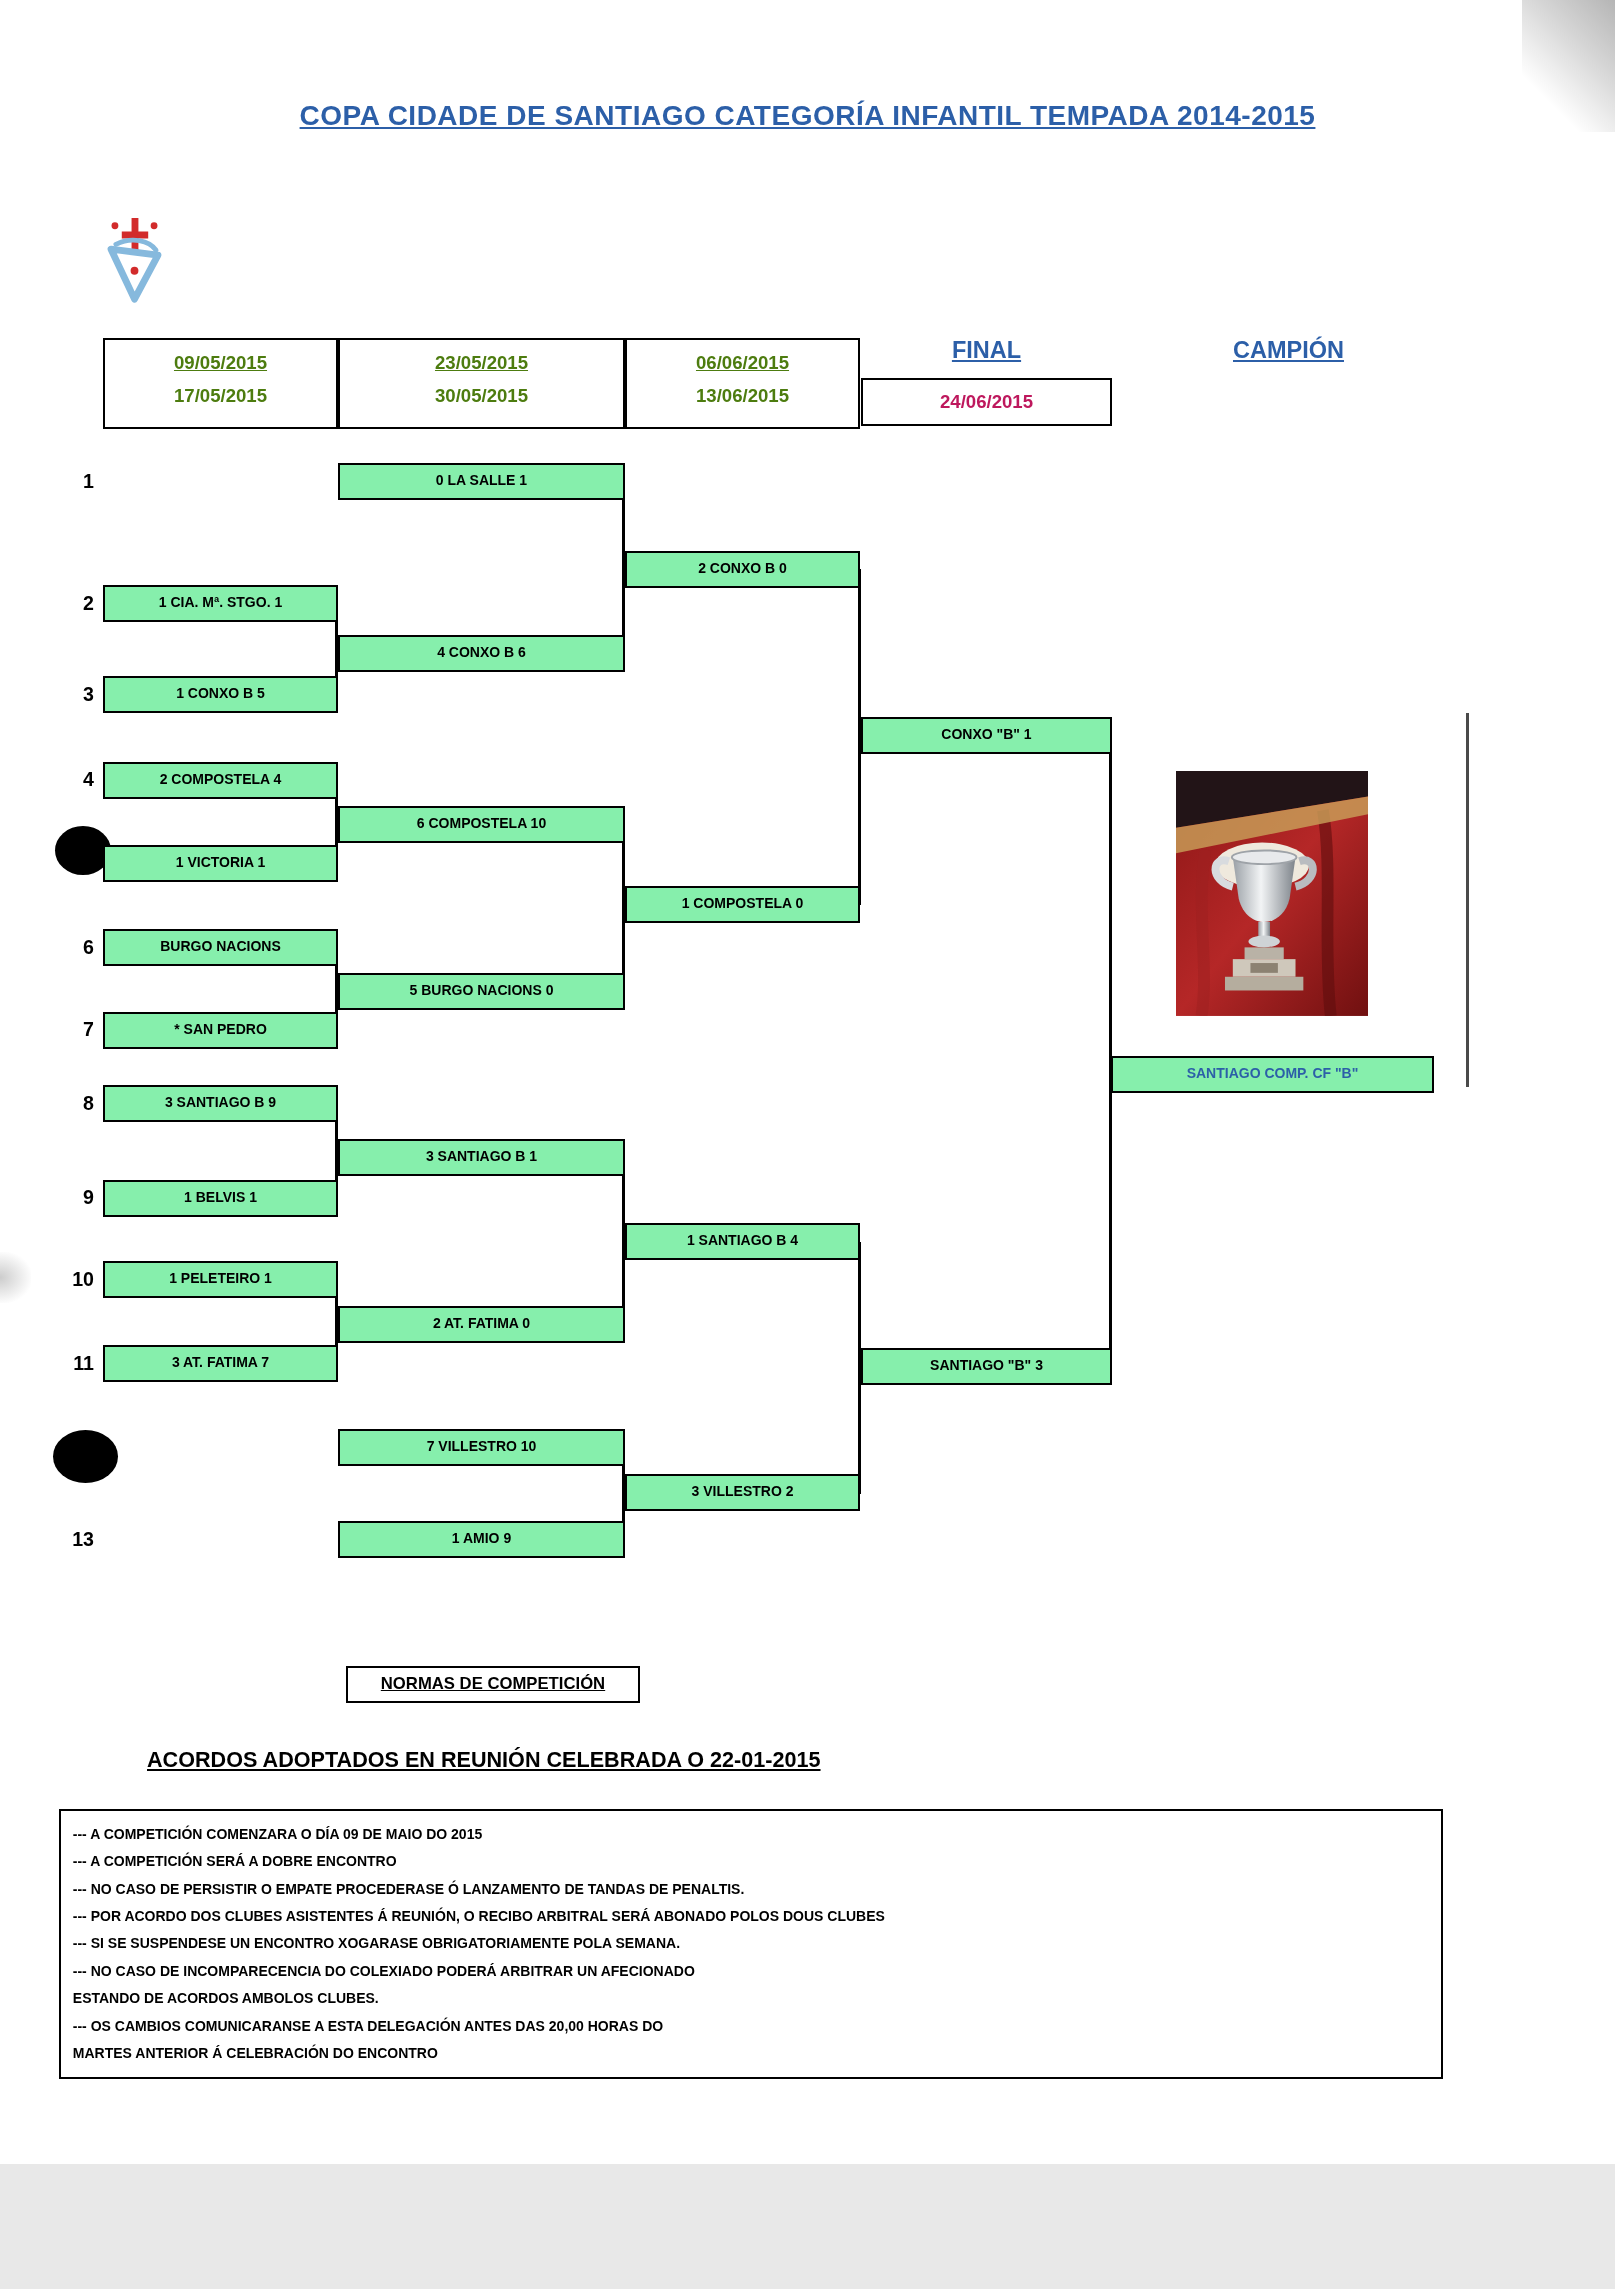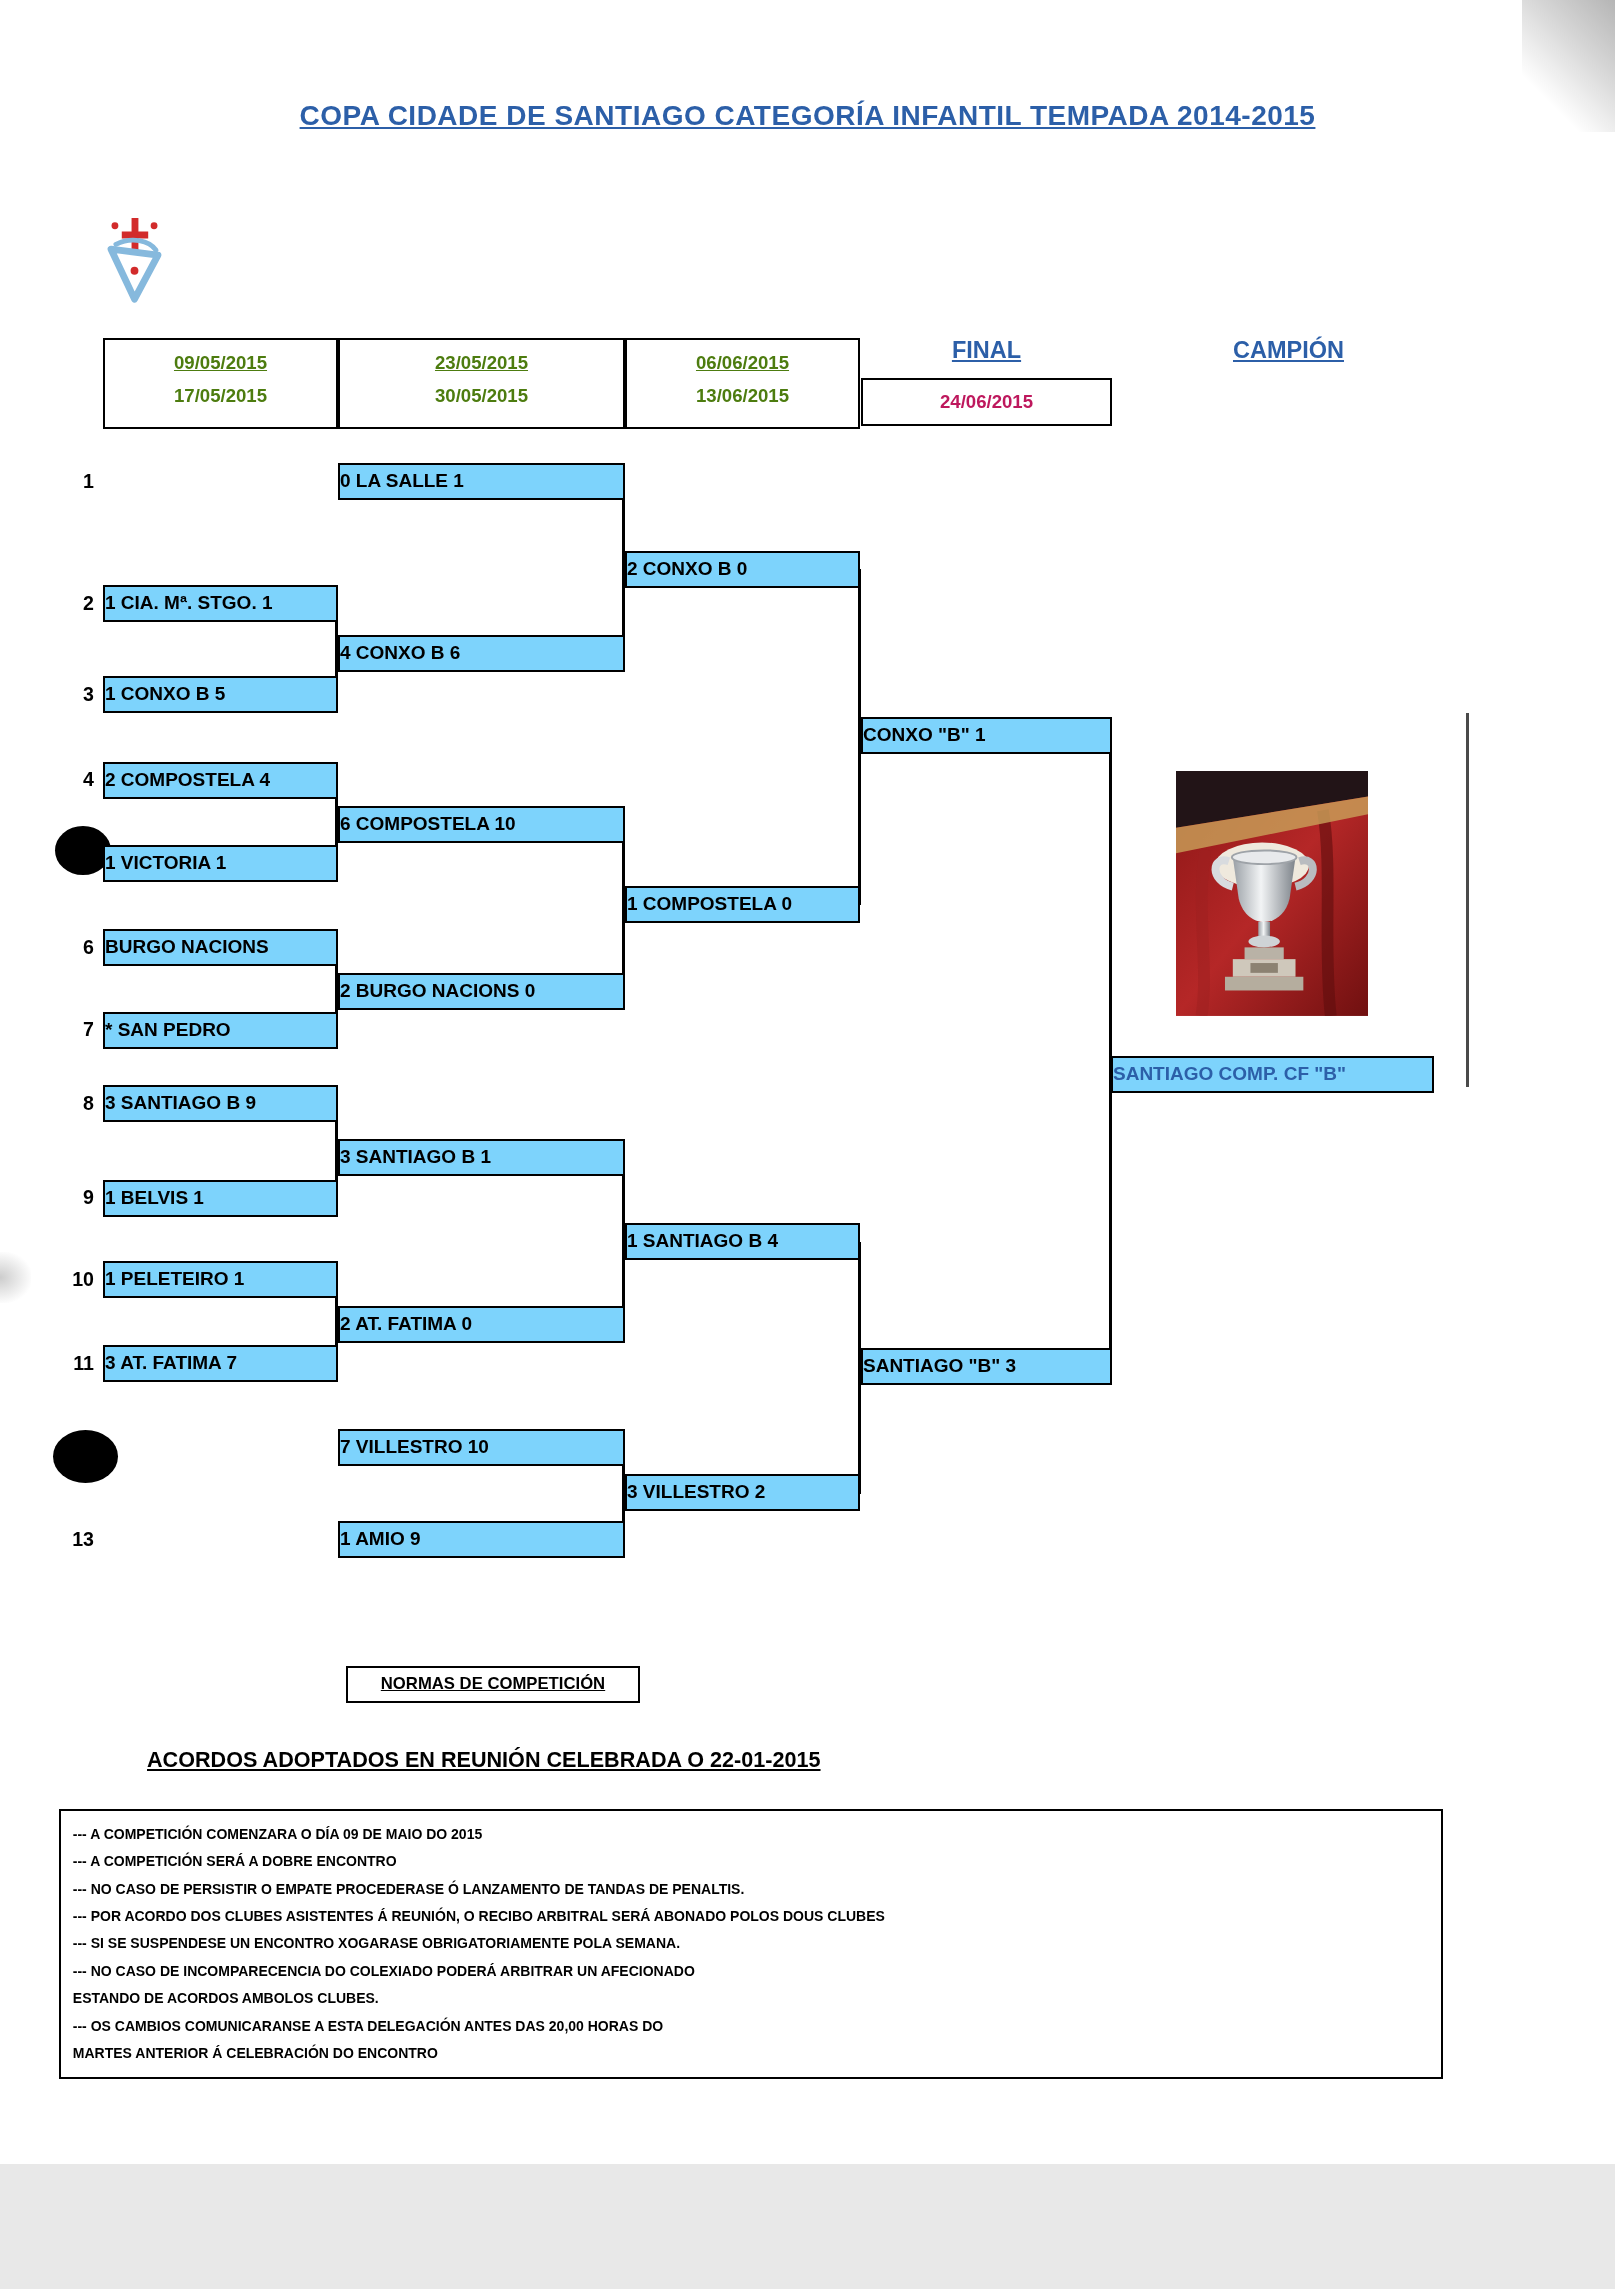--- a/index.html
+++ b/index.html
@@ -11,22 +11,22 @@
   .title{position:absolute;top:100px;left:0;width:100%;text-align:center;
     font-size:28px;color:#2c5fa8;letter-spacing:0.5px;}
   .title span{text-decoration:underline;}
   .logo{position:absolute;left:102px;top:214px;}
   .datecell{position:absolute;top:338px;height:91px;box-sizing:border-box;
     border:2.9px solid #000;text-align:center;color:#4d7c0f;font-size:18.6px;padding-top:11.8px;}
   .datecell .leg1{text-decoration:underline;margin-bottom:10.8px;}
   .final-label,.campion{position:absolute;color:#2c5fa8;font-size:23.5px;text-decoration:underline;text-align:center;}
   .final-date-box{position:absolute;left:861px;top:378px;width:251px;height:48px;box-sizing:border-box;
     border:2.9px solid #000;text-align:center;color:#be185d;font-size:18.6px;line-height:43px;}
-  .bx{position:absolute;height:37px;box-sizing:border-box;border:2.9px solid #000;background:#7dd3fc;
-    text-align:left;font-size:19px;line-height:31px;white-space:nowrap;}
+  .bx{position:absolute;height:37px;box-sizing:border-box;border:2.9px solid #000;background:#86efac;
+    text-align:center;font-size:14px;line-height:31px;white-space:nowrap;}
   .col1{left:103px;width:235px}
   .col2{left:338px;width:287px}
   .col3{left:625px;width:235px}
   .col4{left:861px;width:251px}
   .champ{left:1111px;width:323px;color:#2c5fa8;}
   .vline{position:absolute;width:2.9px;background:#000;}
   .seed{position:absolute;left:47px;width:47px;text-align:right;font-size:19.6px;line-height:27.4px;}
   .dot{position:absolute;background:#000;border-radius:50%;}
   .trophy{position:absolute;left:1176px;top:771px;}
   .edge-line{position:absolute;left:1466px;top:713px;width:2.9px;height:374px;background:#4a4a4a;}
@@ -109,21 +109,21 @@
   <div class="bx col3" style="top:551px">2 CONXO B 0</div>
   <div class="bx col1" style="top:585px">1 CIA. Mª. STGO. 1</div>
   <div class="bx col2" style="top:635px">4 CONXO B 6</div>
   <div class="bx col1" style="top:676px">1 CONXO B 5</div>
   <div class="bx col4" style="top:717px">CONXO "B" 1</div>
   <div class="bx col1" style="top:762px">2 COMPOSTELA 4</div>
   <div class="bx col2" style="top:806px">6 COMPOSTELA 10</div>
   <div class="bx col1" style="top:845px">1 VICTORIA 1</div>
   <div class="bx col3" style="top:886px">1 COMPOSTELA 0</div>
   <div class="bx col1" style="top:929px">BURGO NACIONS</div>
-  <div class="bx col2" style="top:973px">2 BURGO NACIONS 0</div>
+  <div class="bx col2" style="top:973px">5 BURGO NACIONS 0</div>
   <div class="bx col1" style="top:1012px">* SAN PEDRO</div>
   <div class="bx champ" style="top:1056px">SANTIAGO COMP. CF "B"</div>
   <div class="bx col1" style="top:1085px">3 SANTIAGO B 9</div>
   <div class="bx col2" style="top:1139px">3 SANTIAGO B 1</div>
   <div class="bx col1" style="top:1180px">1 BELVIS 1</div>
   <div class="bx col3" style="top:1223px">1 SANTIAGO B 4</div>
   <div class="bx col1" style="top:1261px">1 PELETEIRO 1</div>
   <div class="bx col2" style="top:1306px">2 AT. FATIMA 0</div>
   <div class="bx col1" style="top:1345px">3 AT. FATIMA 7</div>
   <div class="bx col4" style="top:1348px">SANTIAGO "B" 3</div>

